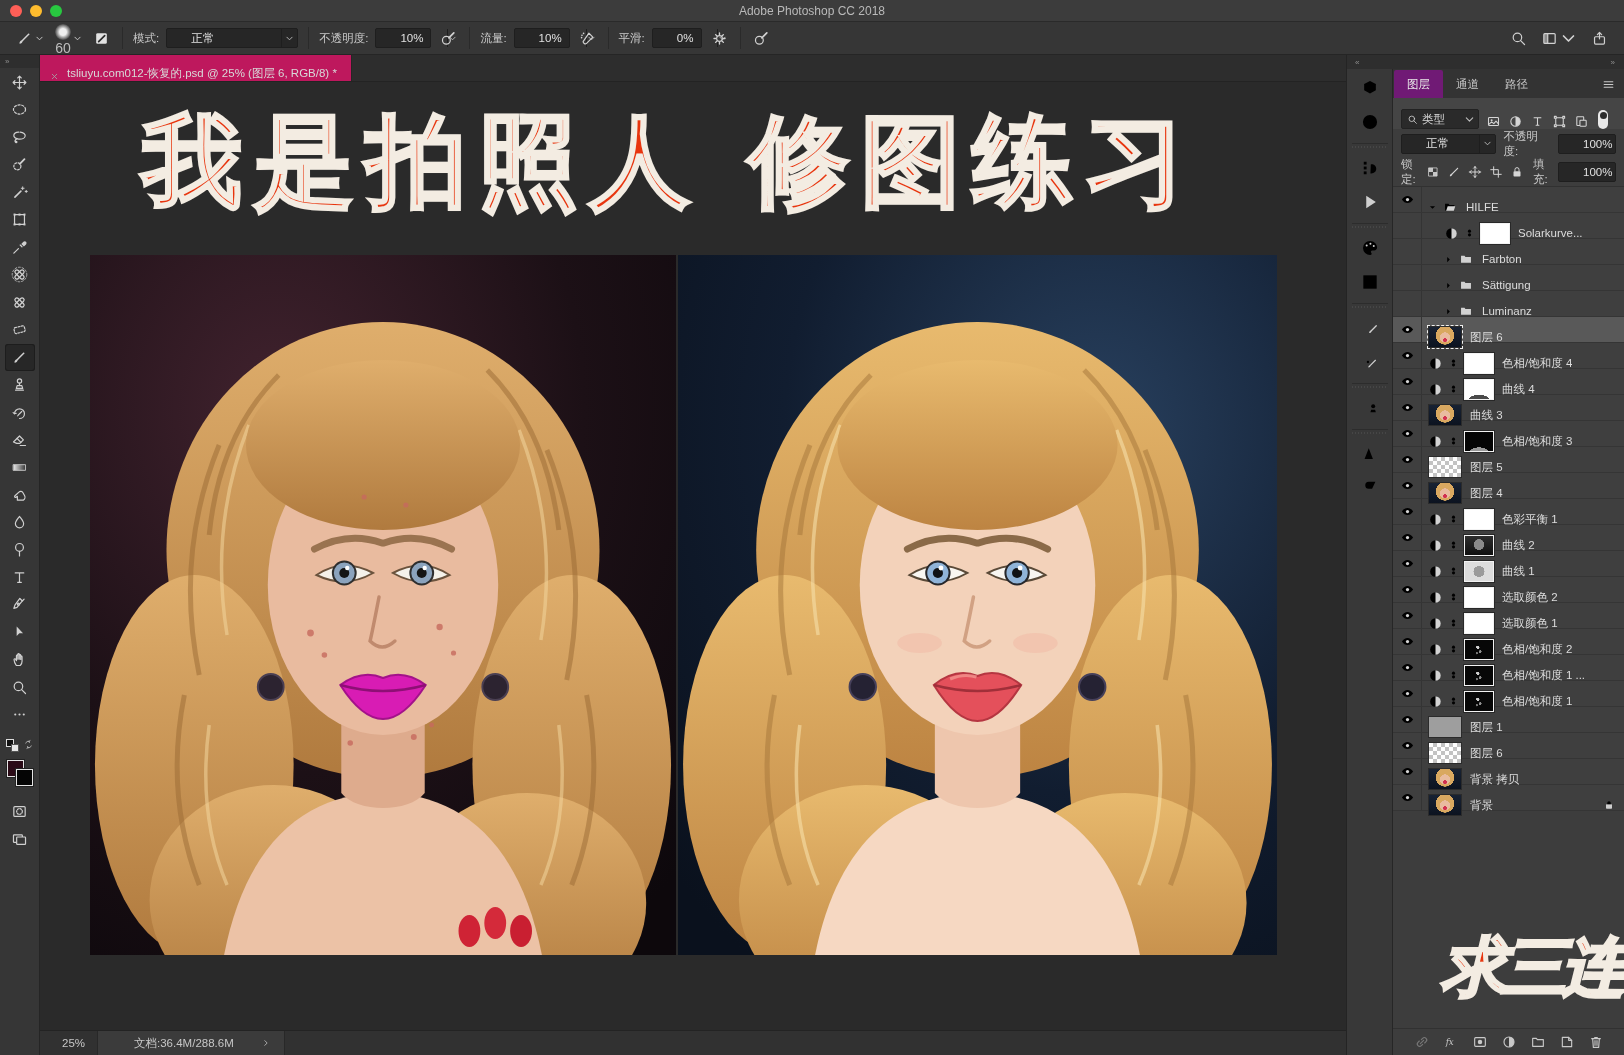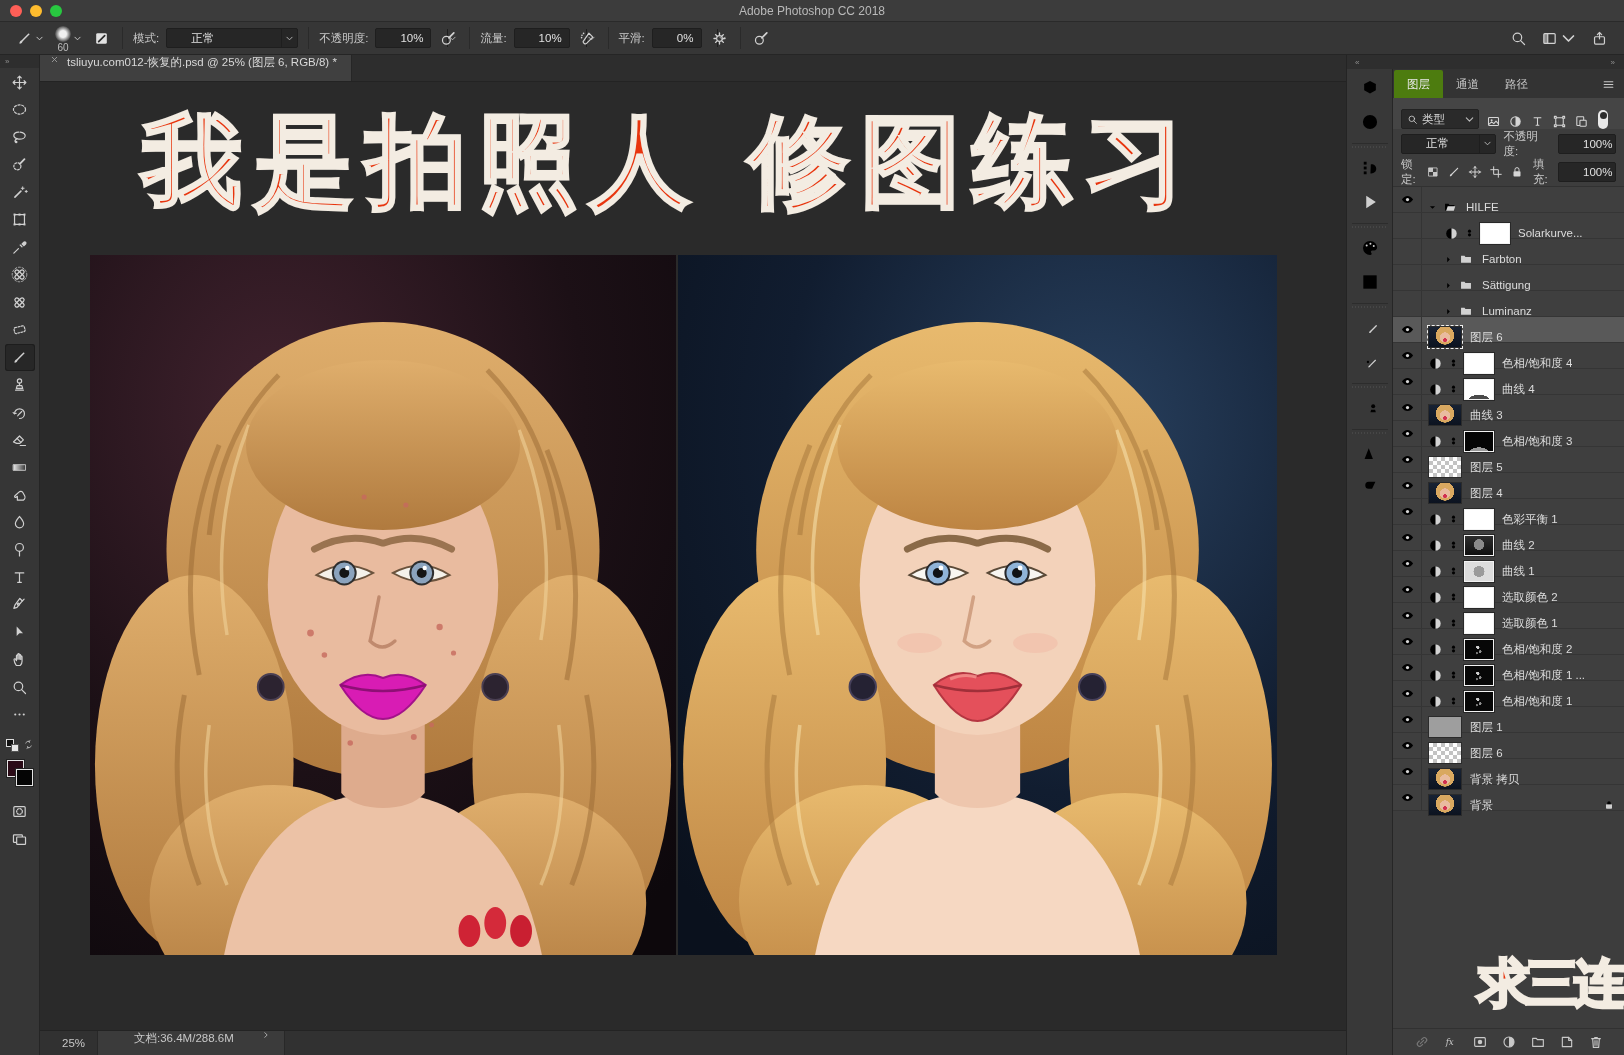--- a/index.html
+++ b/index.html
@@ -16,21 +16,21 @@
 
   
   .optionsbar { height:33px; background:#363636; border-bottom:1px solid #252525; display:flex; align-items:center; gap:7px; padding:0 10px 0 14px; font-size:11.5px; color:#cfcfcf; }
   .ob-sep { width:1px; height:22px; background:#2a2a2a; margin:0 3px; }
   .icon svg { display:block; fill:none; stroke:currentColor; stroke-width:1.7; stroke-linecap:round; stroke-linejoin:round; }
   .obtn { display:flex; align-items:center; gap:2px; color:#d2d2d2; padding:2px; border-radius:2px; }
   .obtn svg { width:17px; height:17px; }
   .chev svg{ width:9px; height:9px; stroke-width:2.4; }
   .brushprev { display:flex; flex-direction:column; align-items:center; line-height:1; margin-top:2px;}
   .brushdot { width:16px; height:16px; border-radius:50%; background:radial-gradient(circle,#f0f0f0 0 30%,rgba(240,240,240,0) 75%); }
-  .brushsize { font-size:10px; color:#bdbdbd; margin-top:1px; }
+  .brushsize { font-size:14px; color:#bdbdbd; margin-top:1px; }
   .field { display:flex; align-items:center; background:#262626; border:1px solid #1e1e1e; border-radius:2px; height:20px; }
   .field .val { padding:0 24px; color:#e0e0e0; }
   .field .vbtn { width:16px; height:100%; display:flex; align-items:center; justify-content:center; border-left:1px solid #1e1e1e; color:#bdbdbd; }
   .hdr-right { margin-left:auto; display:flex; align-items:center; gap:12px; padding-right:6px; }
   .hdr-right svg { width:17px; height:17px; }
 
   
   .main { display:flex; height:1000px; }
 
   
@@ -44,44 +44,44 @@
   .bgwell { position:absolute; right:0; bottom:0; width:17px; height:17px; background:#050505; border:1.5px solid #e4e4e4; outline:1px solid #222; }
   .miniwells { display:flex; align-items:flex-start; gap:4px; margin-top:10px; color:#cfcfcf; }
   .miniwells svg{ width:11px; height:11px; }
   .mini-fgbg { position:relative; width:13px; height:13px; }
   .mini-fgbg .a{ position:absolute; left:0; top:0; width:8px; height:8px; background:#111; border:1px solid #ddd;}
   .mini-fgbg .b{ position:absolute; right:0; bottom:0; width:8px; height:8px; background:#e8e8e8; border:1px solid #555;}
 
   
   .docarea { flex:1; display:flex; flex-direction:column; min-width:0; }
   .tabbar { height:27px; background:#2d2d2d; border-bottom:1px solid #232323; display:flex; align-items:flex-end; }
-  .doctab { height:26px; background:#404040; display:flex; align-items:flex-start; gap:8px; padding:0 14px 0 10px; font-size:11.5px; color:#d8d8d8; border-right:1px solid #262626; }
+  .doctab { height:26px; background:#be185d; display:flex; align-items:flex-end; gap:8px; padding:0 14px 0 10px; font-size:11.5px; color:#d8d8d8; border-right:1px solid #262626; }
   .doctab .close svg{ width:9px; height:9px; stroke-width:2.2; color:#a5a5a5; }
   .canvas { flex:1; position:relative; background:#2a2a2a; overflow:hidden; }
   .doc-title { position:absolute; top:14px; left:102px; font-family:"DejaVu Serif","Liberation Serif",serif; font-weight:bold; font-size:100px; letter-spacing:12px; white-space:nowrap; color:#e8350e; -webkit-text-stroke:3px #f3ece2; text-shadow:0 0 2px #fff; }
   .photos { position:absolute; top:173px; left:50px; display:flex; gap:2px; }
   .photos svg { display:block; }
   .statusbar { height:25px; background:#313131; border-top:1px solid #232323; display:flex; align-items:center; font-size:11.5px; color:#c7c7c7; }
   .zoomcell { padding:0 12px 0 22px; }
-  .doccell { background:#3b3b3b; height:100%; display:flex; gap:28px; padding:0 14px 0 36px; border-left:1px solid #282828; border-right:1px solid #282828;}
+  .doccell { background:#3b3b3b; height:100%; display:flex; align-items:center; gap:28px; padding:0 14px 0 36px; border-left:1px solid #282828; border-right:1px solid #282828;}
   .doccell .chev svg{width:8px;height:8px;}
 
   
   .dock { width:278px; display:flex; flex-direction:column; background:#333; border-left:1px solid #242424; }
   .dockbar { height:14px; background:#2e2e2e; color:#8e8e8e; font-size:8px; display:flex; justify-content:space-between; padding:0 8px; align-items:center; letter-spacing:1px; }
   .dockbody { flex:1; display:flex; min-height:0; }
   .iconstrip { width:46px; background:#383838; border-right:1px solid #262626; display:flex; flex-direction:column; align-items:center; padding-top:2px; }
   .stripbtn { width:36px; height:34px; display:flex; align-items:center; justify-content:center; color:#d0d0d0; }
   .stripbtn svg{ width:20px; height:20px; }
   .stripgap { width:36px; height:8px; border-top:1px solid #2c2c2c; margin-top:4px; background:repeating-linear-gradient(90deg,#464646 0 1px,transparent 1px 3px); background-size:100% 2px; background-repeat:no-repeat; background-position:center 2px;}
 
   .panel { flex:1; position:relative; display:flex; flex-direction:column; background:#3d3d3d; min-width:0;}
   .panel-tabs { height:29px; background:#333; display:flex; align-items:flex-end; padding-left:1px; }
   .ptab { height:28px; display:flex; align-items:center; padding:0 13px; font-size:11.5px; color:#c9c9c9; }
-  .ptab.active { background:#4d7c0f; color:#e8e8e8; border-radius:2px 2px 0 0; }
+  .ptab.active { background:#701a75; color:#e8e8e8; border-radius:2px 2px 0 0; }
   .pmenu { margin-left:auto; margin-right:8px; margin-bottom:7px; color:#c9c9c9; }
   .pmenu svg{width:15px;height:13px;}
   .filter-row { height:31px; background:#454545; display:flex; align-items:flex-end; gap:7px; padding:0 8px; }
   .searchfield { display:flex; align-items:center; background:#2a2a2a; border:1px solid #222; border-radius:2px; height:20px; padding:0 3px 0 5px; gap:4px; font-size:11.5px; width:78px;}
   .searchfield svg{ width:11px; height:11px; }
   .searchfield .vbtn{ margin-left:auto; color:#bdbdbd;}
   .fbtn { color:#d5d5d5; }
   .fbtn svg { width:15px; height:15px; }
   .ftoggle { width:10px; height:19px; border-radius:5px; background:#e9e9e9; position:relative; margin-left:2px;}
   .ftoggle::after{ content:""; position:absolute; top:1.5px; left:1.5px; width:7px; height:7px; border-radius:50%; background:#2c2c2c; }
@@ -127,21 +127,21 @@
   .chainicon svg{ width:11px; height:14px; stroke-width:2; }
   .foldicon svg{ width:16px; height:14px; }
   .chevicon svg{ width:9px; height:9px; stroke-width:2.4;}
   .locktag { margin-left:auto; margin-right:9px; display:flex; align-items:center; color:#cfcfcf; }
   .locktag svg{ width:12px; height:12px; }
 
   .panel-fill { flex:1; }
   .panel-actions { height:27px; border-top:1px solid #313131; background:#3d3d3d; display:flex; align-items:center; justify-content:center; gap:13px; color:#c9c9c9; }
   .pabtn svg { width:16px; height:16px; }
   .pabtn.disabled { color:#787878; }
-  .badge { position:absolute; right:2px; bottom:36px; font-family:"DejaVu Serif","Liberation Serif",serif; font-weight:bold; font-size:52px; letter-spacing:-4px; color:#e8350e; -webkit-text-stroke:3px #f3ece2; white-space:nowrap; }
+  .badge { position:absolute; right:2px; bottom:44px; font-family:"DejaVu Serif","Liberation Serif",serif; font-weight:bold; font-size:64px; letter-spacing:-4px; color:#e8350e; -webkit-text-stroke:3px #f3ece2; white-space:nowrap;font-style:italic; }
 </style>
 </head>
 <body>
 
 <div class="app">
 
   <div class="titlebar">
     <div class="traffic">
       <span class="tl red"></span>
       <span class="tl yellow"></span>

